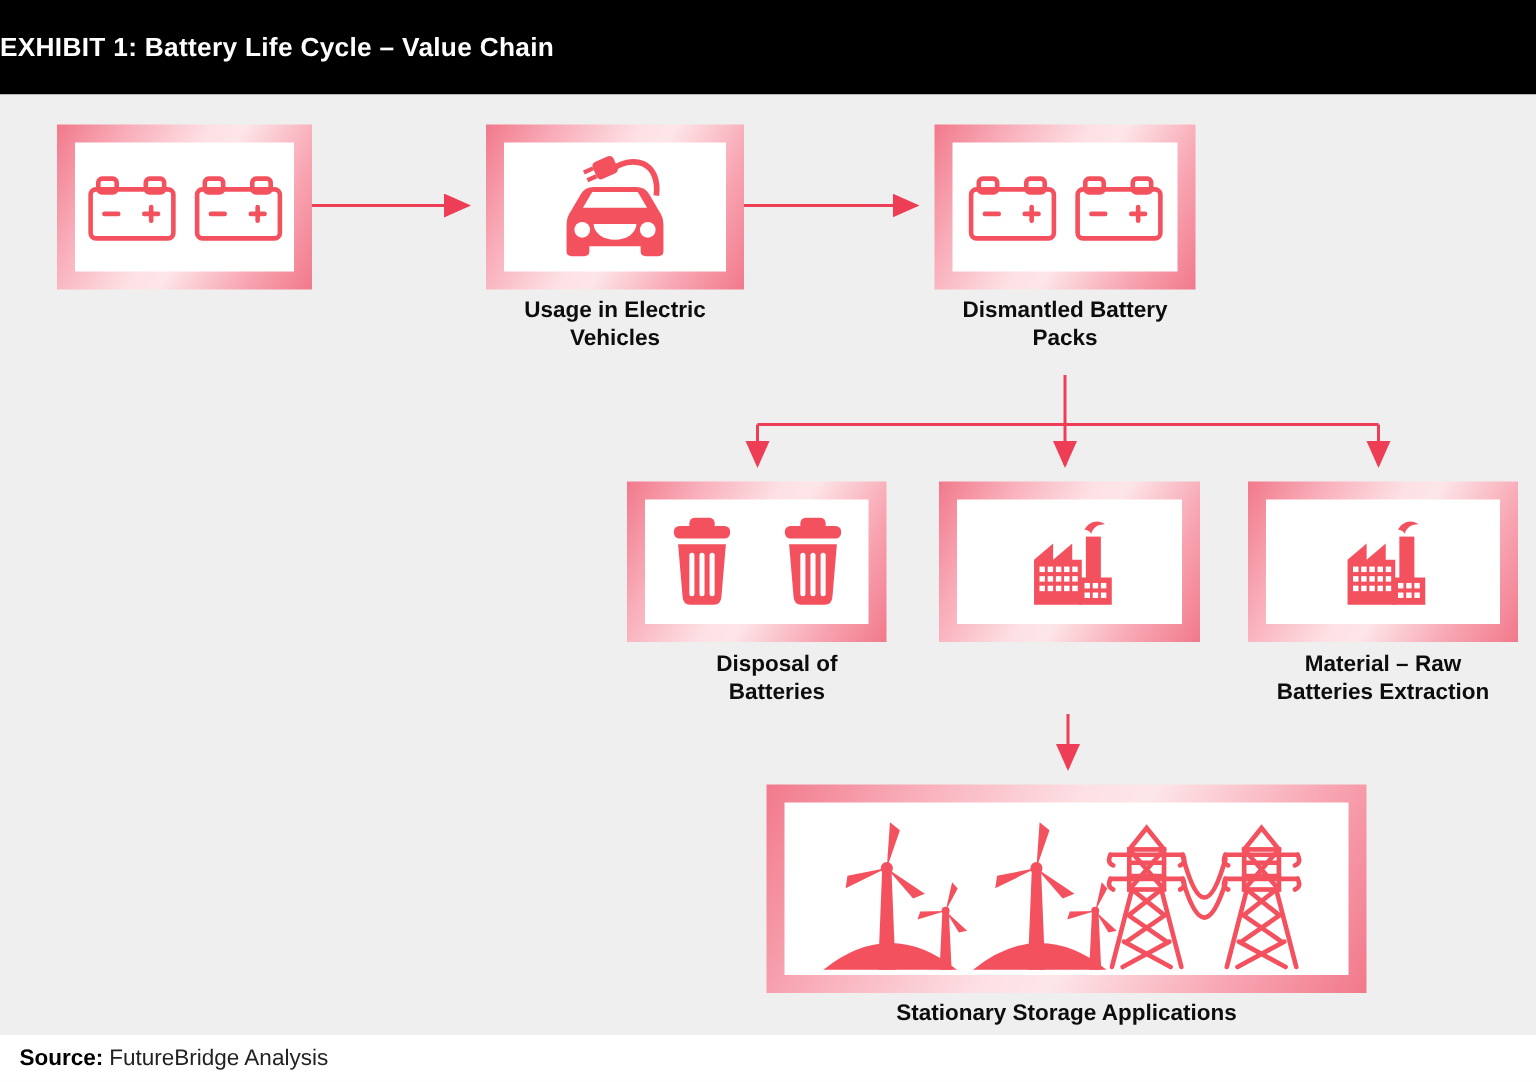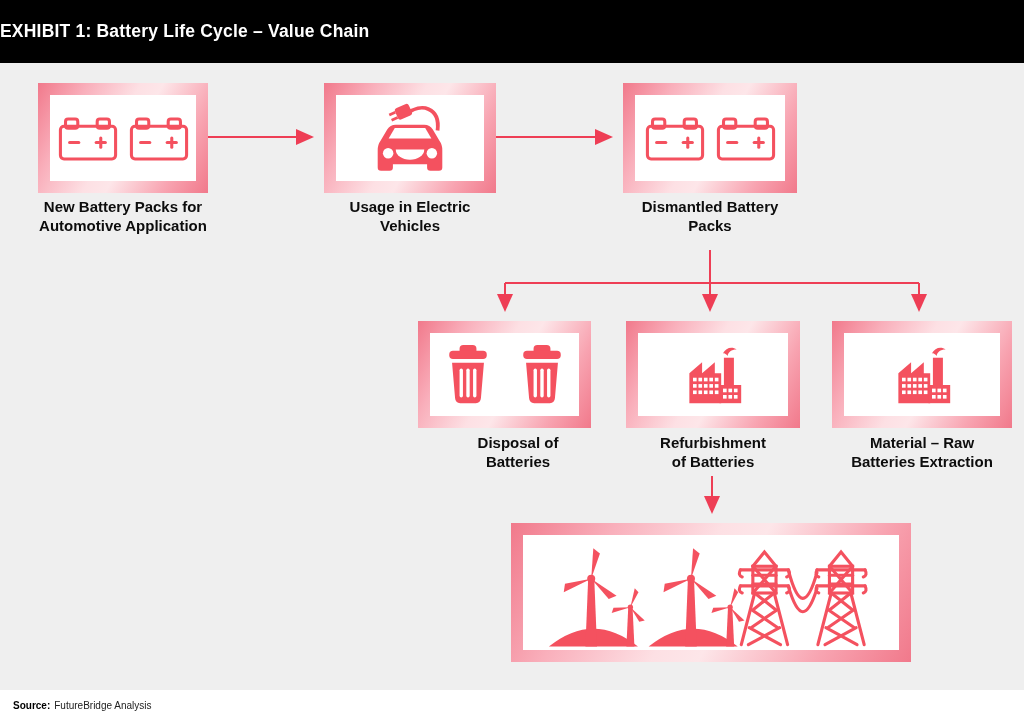--- a/index.html
+++ b/index.html
@@ -11,21 +11,21 @@
   .canvas{position:absolute;left:0;top:63px;width:1024px;height:627px;background:#EFEFEF;}
   .frame{position:absolute;box-sizing:border-box;padding:12px;
          background:linear-gradient(118deg,#F1798B 0%,#F9AFBB 22%,#FDE0E4 45%,#FDE6E9 55%,#F8A4B1 80%,#F1798B 100%);}
   .frame-inner{width:100%;height:100%;background:#ffffff;display:flex;
                align-items:center;justify-content:center;}
   .node-label{position:absolute;text-align:center;font-weight:bold;font-size:15px;
               line-height:1.27;color:#0d0d0d;}
   .arrows{position:absolute;left:0;top:0;width:1024px;height:627px;pointer-events:none;}
   .footer{position:absolute;left:0;top:690px;width:1024px;height:31px;background:#ffffff;
           display:flex;align-items:center;}
-  .footer-text{font-size:10px;color:#222;padding-left:13px;}
+  .footer-text{font-size:15px;color:#222;padding-left:13px;}
   .footer-text .src{font-weight:bold;color:#000;}
   .footer-text .txt{margin-left:4px;}
   .gap9{gap:9px;} .gap24{gap:24px;}
 </style>
 </head>
 <body>
 
 <div class="page">
 
   <svg width="0" height="0" style="position:absolute" aria-hidden="true">
@@ -171,24 +171,20 @@
       <div class="frame-inner gap9">
         <svg width="62" height="47" viewBox="0 0 60 46">
             <use href="#sym-battery"></use>
           </svg>
         <svg width="62" height="47" viewBox="0 0 60 46">
             <use href="#sym-battery"></use>
           </svg>
       </div>
     </div>
 
-    <div class="node-label" style="left:3px;top:134px;width:240px">
-      <span>New Battery Packs for</span><br>
-      <span>Automotive Application</span>
-    </div>
     <div class="node-label" style="left:590px;top:134px;width:240px">
       <span>Dismantled Battery</span><br>
       <span>Packs</span>
     </div>
     <div class="node-label" style="left:290px;top:134px;width:240px">
       <span>Usage in Electric</span><br>
       <span>Vehicles</span>
     </div>
 
     <div class="frame" style="left:418px;top:258px;width:173px;height:107px">
@@ -213,36 +209,35 @@
         <svg width="64" height="60" viewBox="0 0 70 66">
             <use href="#sym-factory"></use>
           </svg>
       </div>
     </div>
 
     <div class="node-label" style="left:398px;top:370px;width:240px">
       <span>Disposal of</span><br>
       <span>Batteries</span>
     </div>
-    <div class="node-label" style="left:593px;top:370px;width:240px">
-      <span>Refurbishment</span><br>
-      <span>of Batteries</span>
-    </div>
     <div class="node-label" style="left:802px;top:370px;width:240px">
       <span>Material – Raw</span><br>
       <span>Batteries Extraction</span>
     </div>
 
     <div class="frame" style="left:511px;top:460px;width:400px;height:139px">
       <div class="frame-inner">
         <svg width="340" height="114" viewBox="0 0 380 128">
             <use href="#sym-windgrid"></use>
           </svg>
       </div>
     </div>
+    <div class="node-label" style="left:551px;top:603px;width:320px">
+      <span>Stationary Storage Applications</span>
+    </div>
 
   </div>
 
   <div class="footer">
     <div class="footer-text">
       <span class="src">Source:</span><span class="txt">FutureBridge Analysis</span>
     </div>
   </div>
 
 </div>

